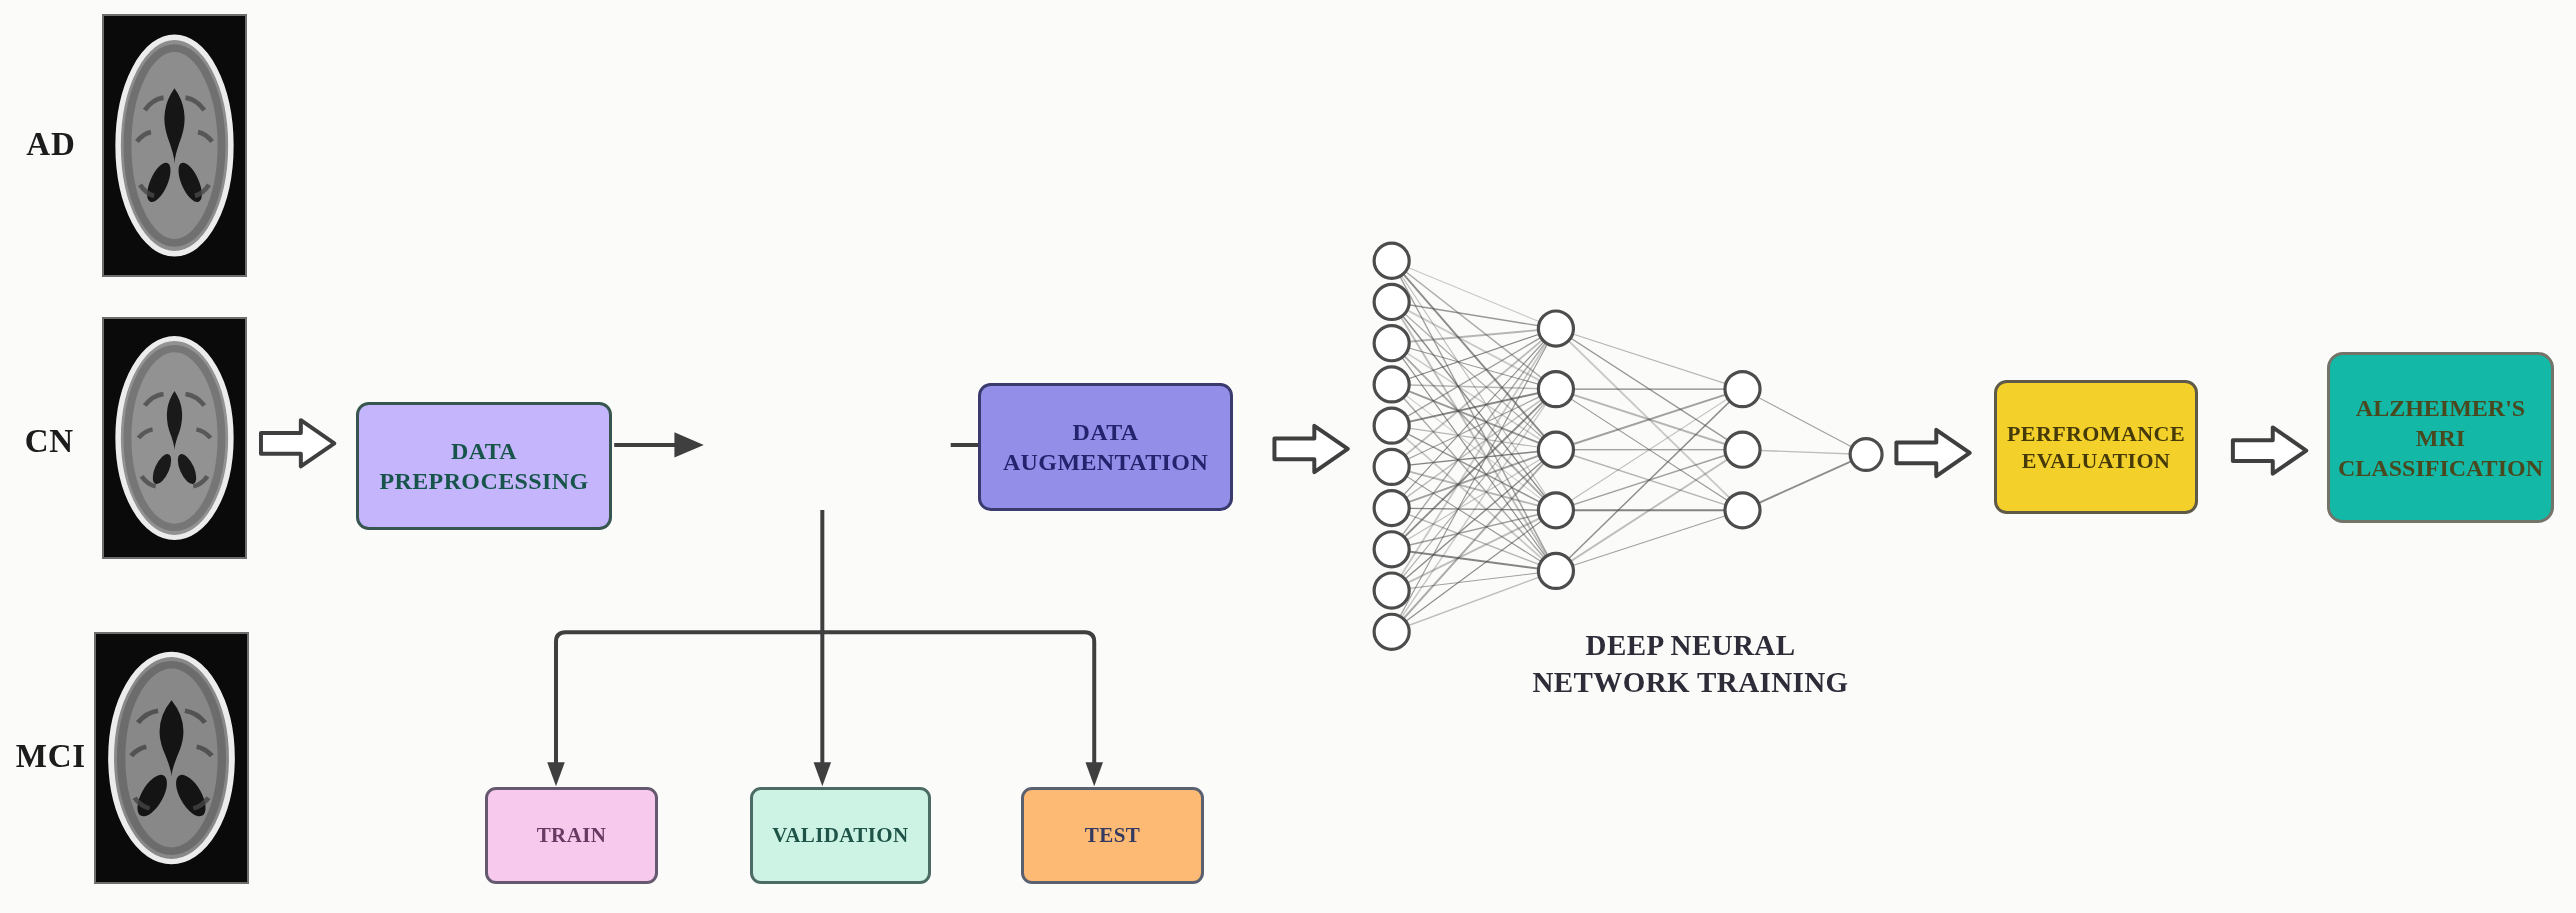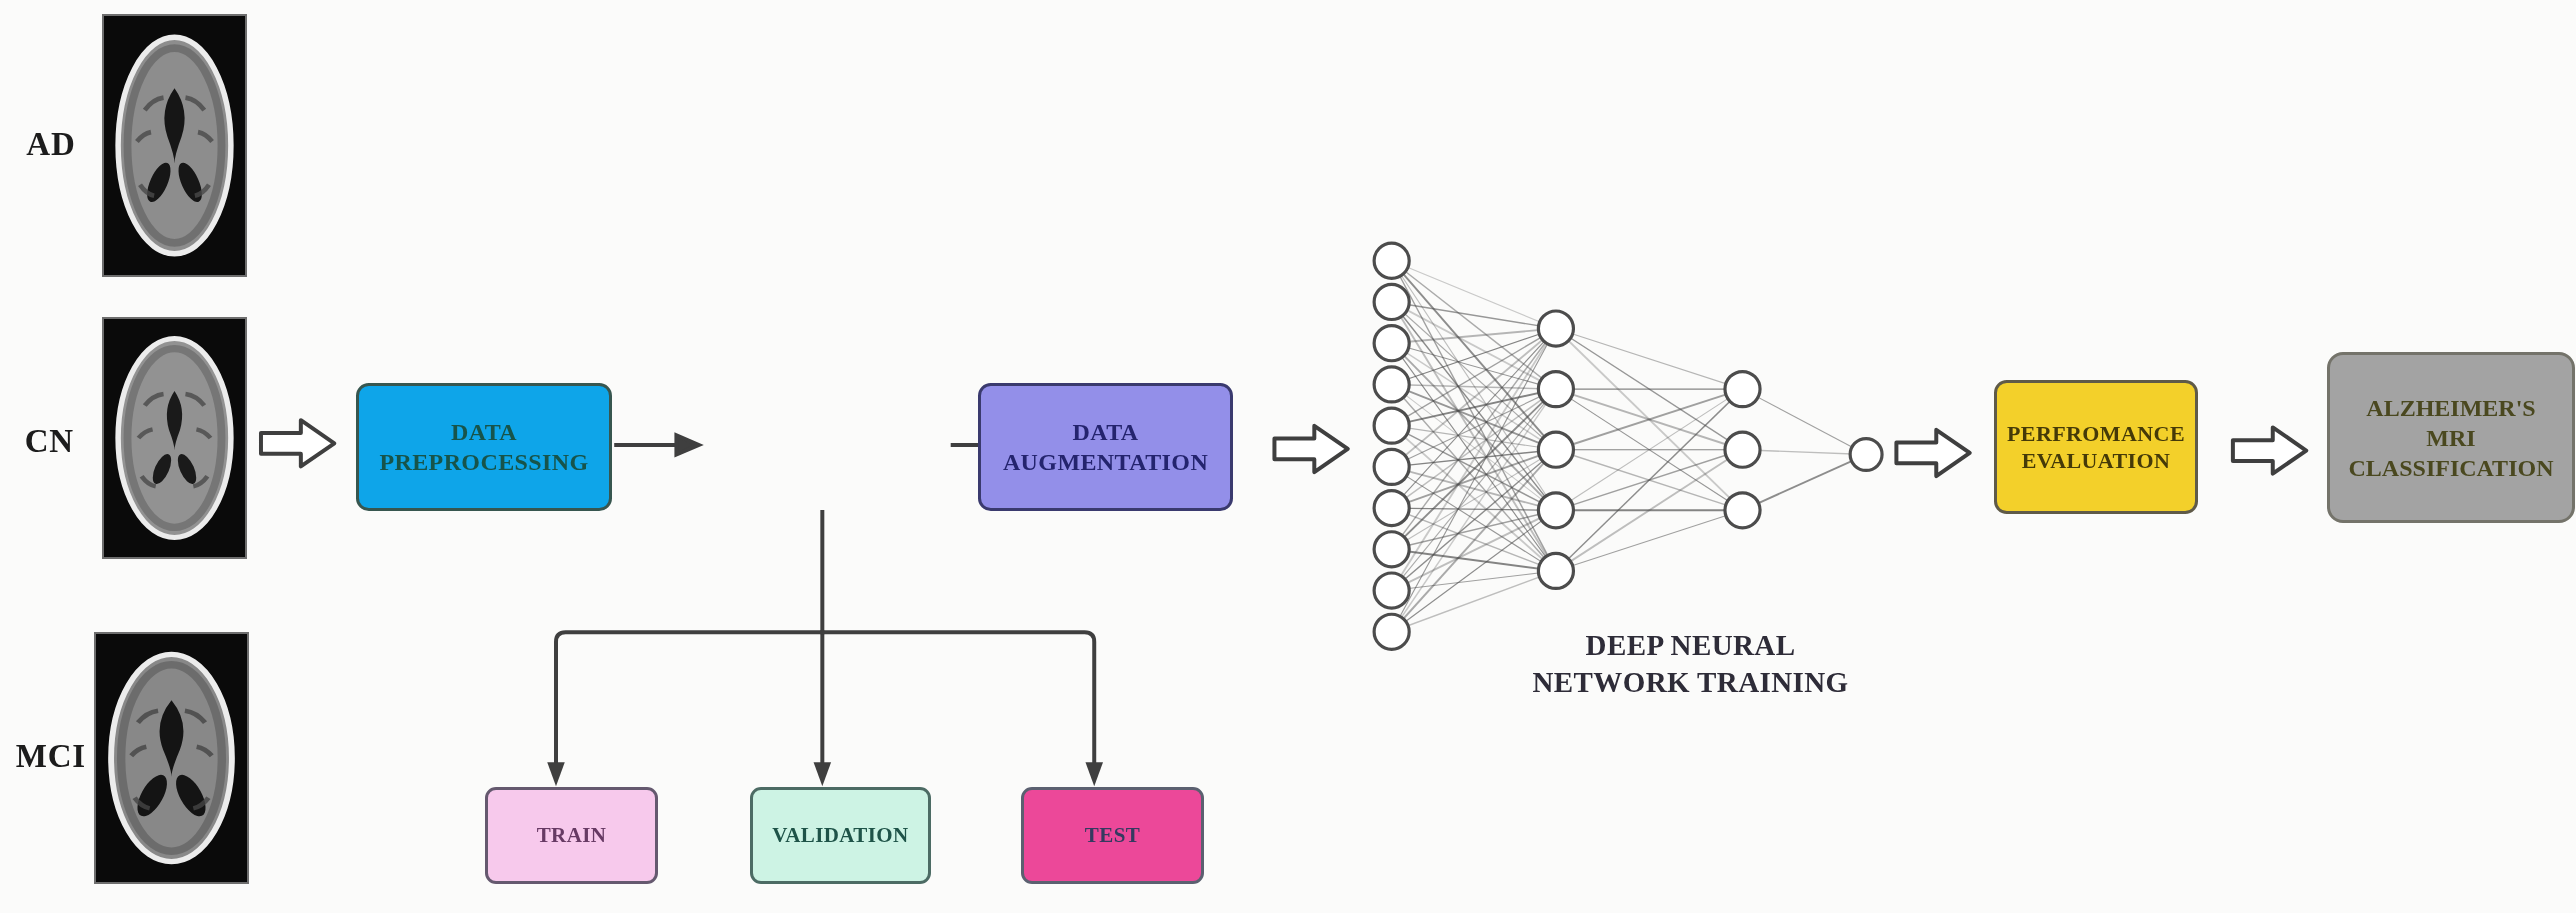--- a/index.html
+++ b/index.html
@@ -183,46 +183,46 @@
       <ellipse cx="67" cy="215" rx="13" ry="30" fill="#141414" transform="rotate(26 67 215)"></ellipse>
       <ellipse cx="113" cy="215" rx="13" ry="30" fill="#141414" transform="rotate(-26 113 215)"></ellipse>
       <path d="M50,118 q10,-14 24,-16 M42,162 q8,-10 18,-12 M46,218 q8,12 18,14 M130,118 q-10,-14 -24,-16 M138,162 q-8,-10 -18,-12 M134,218 q-8,12 -18,14" stroke="#454545" stroke-width="6" fill="none" opacity="0.8"></path>
     </svg>
   </div>
 
   <div class="class-label" style="left:14.4px;top:126px;width:73px;">AD</div>
   <div class="class-label" style="left:12.8px;top:423px;width:73px;">CN</div>
   <div class="class-label" style="left:6.4px;top:738px;width:89px;">MCI</div>
 
-  <div class="flowbox big" style="left: 356px; top: 383px; width: 256px; height: 128px; background-color: #0ea5e9; border-color: rgb(55, 86, 79); color: rgb(23, 84, 74);">
+  <div class="flowbox big" style="left: 356px; top: 402px; width: 256px; height: 128px; background-color: #c4b5fd; border-color: rgb(55, 86, 79); color: rgb(23, 84, 74);">
     <span>DATA PREPROCESSING</span>
   </div>
 
 
   <div class="flowbox big" style="left: 978px; top: 383px; width: 255px; height: 128px; background-color: rgb(147, 143, 233); border-color: rgb(58, 58, 110); color: rgb(36, 36, 110);">
     <span>DATA AUGMENTATION</span>
   </div>
 
   <div class="flowbox small" style="left: 469px; top: 787px; width: 173px; height: 97px; background-color: rgb(247, 201, 236); border-color: rgb(101, 89, 111); color: rgb(103, 58, 100);">
     <span>TRAIN</span>
   </div>
 
   <div class="flowbox small" style="left: 734px; top: 787px; width: 181px; height: 97px; background-color: rgb(205, 243, 228); border-color: rgb(76, 107, 100); color: rgb(30, 83, 72);">
     <span>VALIDATION</span>
   </div>
 
-  <div class="flowbox small" style="left: 1005px; top: 787px; width: 183px; height: 97px; background-color: #ec4899; border-color: rgb(91, 96, 112); color: rgb(52, 58, 96);">
+  <div class="flowbox small" style="left: 1005px; top: 787px; width: 183px; height: 97px; background-color: #fdba74; border-color: rgb(91, 96, 112); color: rgb(52, 58, 96);">
     <span>TEST</span>
   </div>
 
   <div class="flowbox big" style="left: 1994px; top: 380px; width: 204px; height: 134px; font-size: 22px; background-color: rgb(243, 208, 42); border-color: rgb(95, 90, 72); color: rgb(69, 58, 8);">
     <span>PERFROMANCE EVALUATION</span>
   </div>
 
-  <div class="flowbox tall" style="left: 2327px; top: 352px; width: 248px; height: 171px; background-color: #a3a3a3; border-color: rgb(116, 115, 106); color: rgb(74, 72, 31);">
+  <div class="flowbox tall" style="left: 2327px; top: 352px; width: 227px; height: 171px; background-color: #14b8a6; border-color: rgb(116, 115, 106); color: rgb(74, 72, 31);">
     <span>ALZHEIMER'S MRI CLASSIFICATION</span>
   </div>
 
   <div class="nn-caption" style="left:1491px;top:627px;width:399px;">DEEP NEURAL
 NETWORK TRAINING</div>
 
 </div>
 
 
 </body></html>

